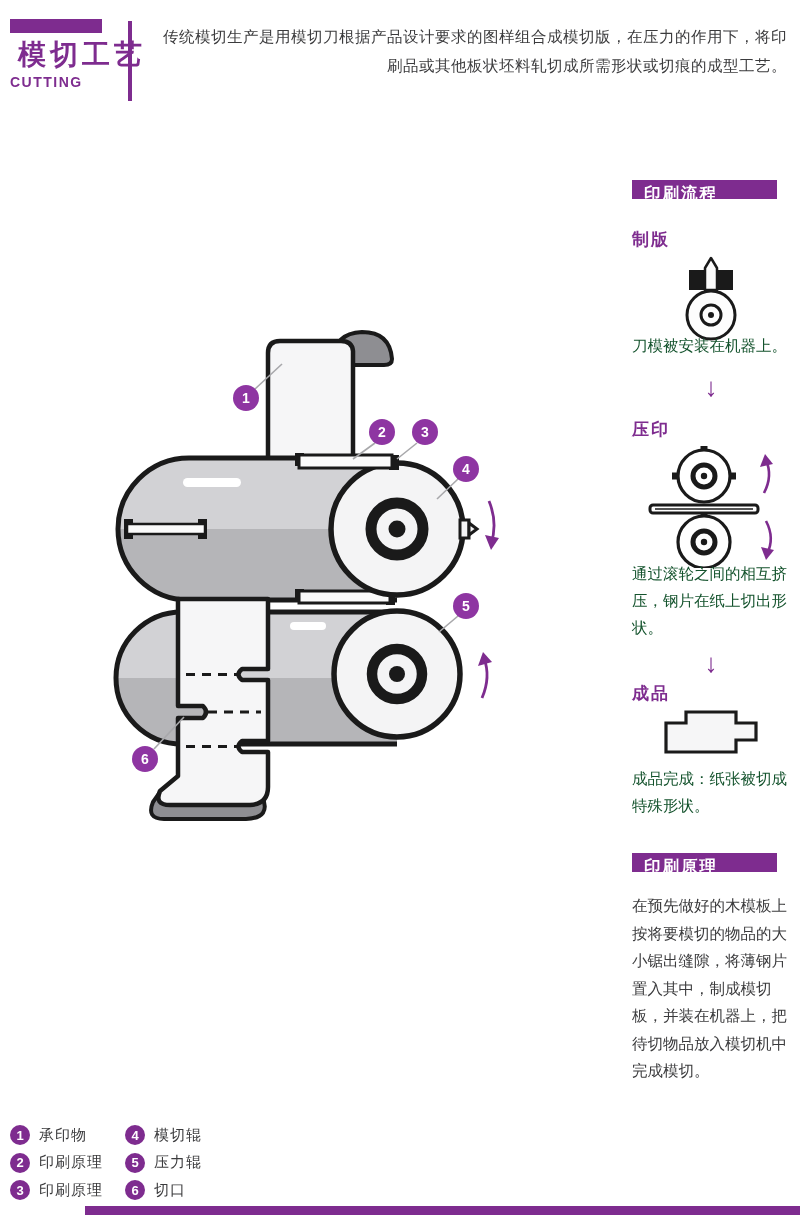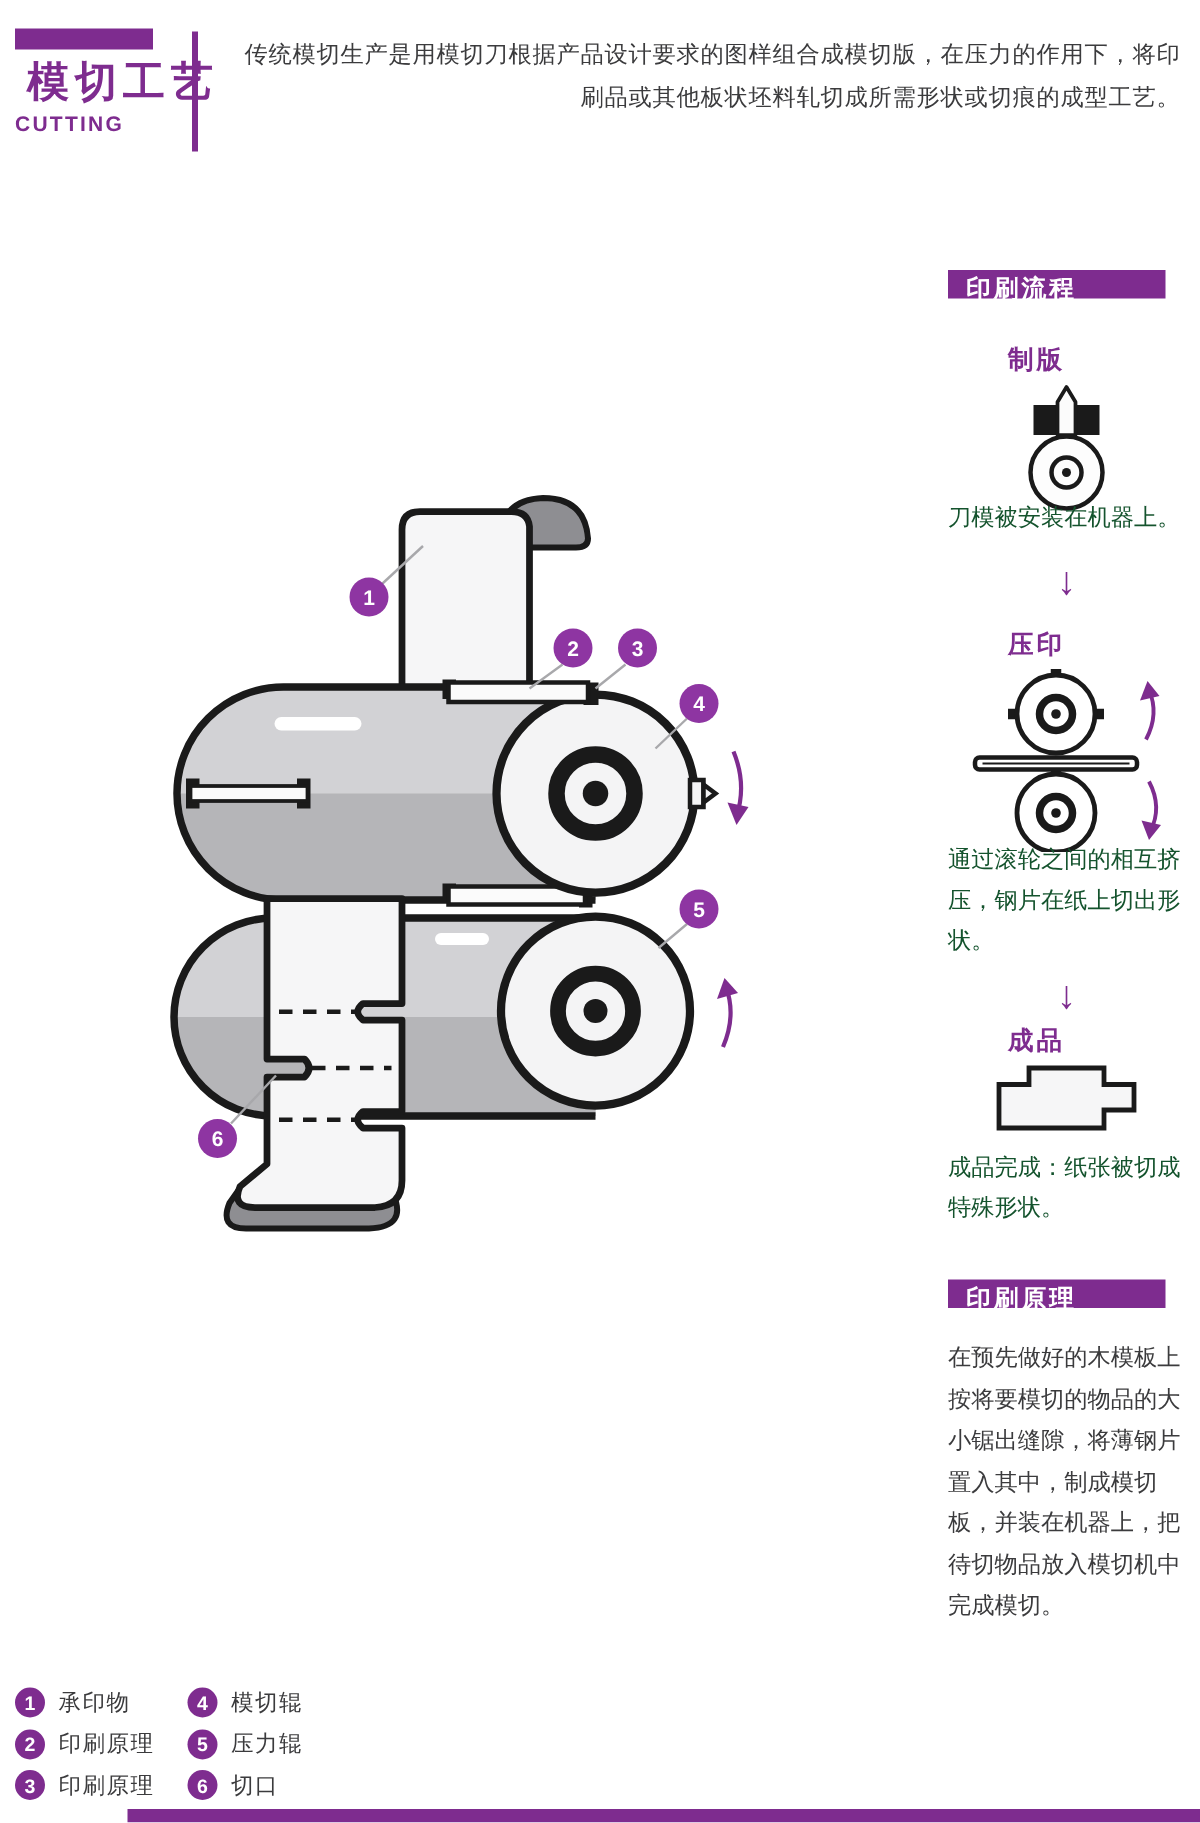--- a/index.html
+++ b/index.html
@@ -10,21 +10,21 @@
   
   .title-block { left:10px; top:19px; width:92px; height:14px; background:#7e2c8f; }
   .page-title { left:18px; top:36px; font-size:28px; font-weight:700; color:#7e2c8f; letter-spacing:4px; }
   .page-subtitle { left:10px; top:74px; font-size:14px; font-weight:700; color:#7e2c8f; letter-spacing:1.5px; }
   .v-divider { left:128px; top:21px; width:4px; height:80px; background:#7e2c8f; }
   .intro { left:155px; top:22px; width:632px; font-size:15.5px; line-height:29px; letter-spacing:0.5px; color:#3b3b3d;text-align:right; }
 
   
   .side-header { width:145px; height:19px; background:#7e2c8f; color:#ffffff;
     font-size:16.5px; font-weight:700; letter-spacing:2px; line-height:27px; padding-left:12px; }
-  .step-name { left:612px; width:158px; text-align:center; color:#7e2c8f;
+  .step-name { left:632px; width:158px; text-align:left; color:#7e2c8f;
     font-size:17px; font-weight:700; letter-spacing:2px; }
   .step-caption { left:632px; width:160px; font-size:15.5px; line-height:27px; color:#14532d; }
   .down-arrow { left:632px; width:158px; text-align:center; color:#7e2c8f;
     font-size:26px; font-weight:700; }
   .principle-text { left:632px; top:892px; width:160px; font-size:15.5px; line-height:27.5px; color:#3b3b3d; }
 
   
   .legend-col { display:flex; flex-direction:column; gap:7.5px; }
   .legend-item { display:flex; align-items:center; gap:9px; height:20px; }
   .legend-num { width:20px; height:20px; border-radius:50%; background:#7e2c8f; color:#fff;

